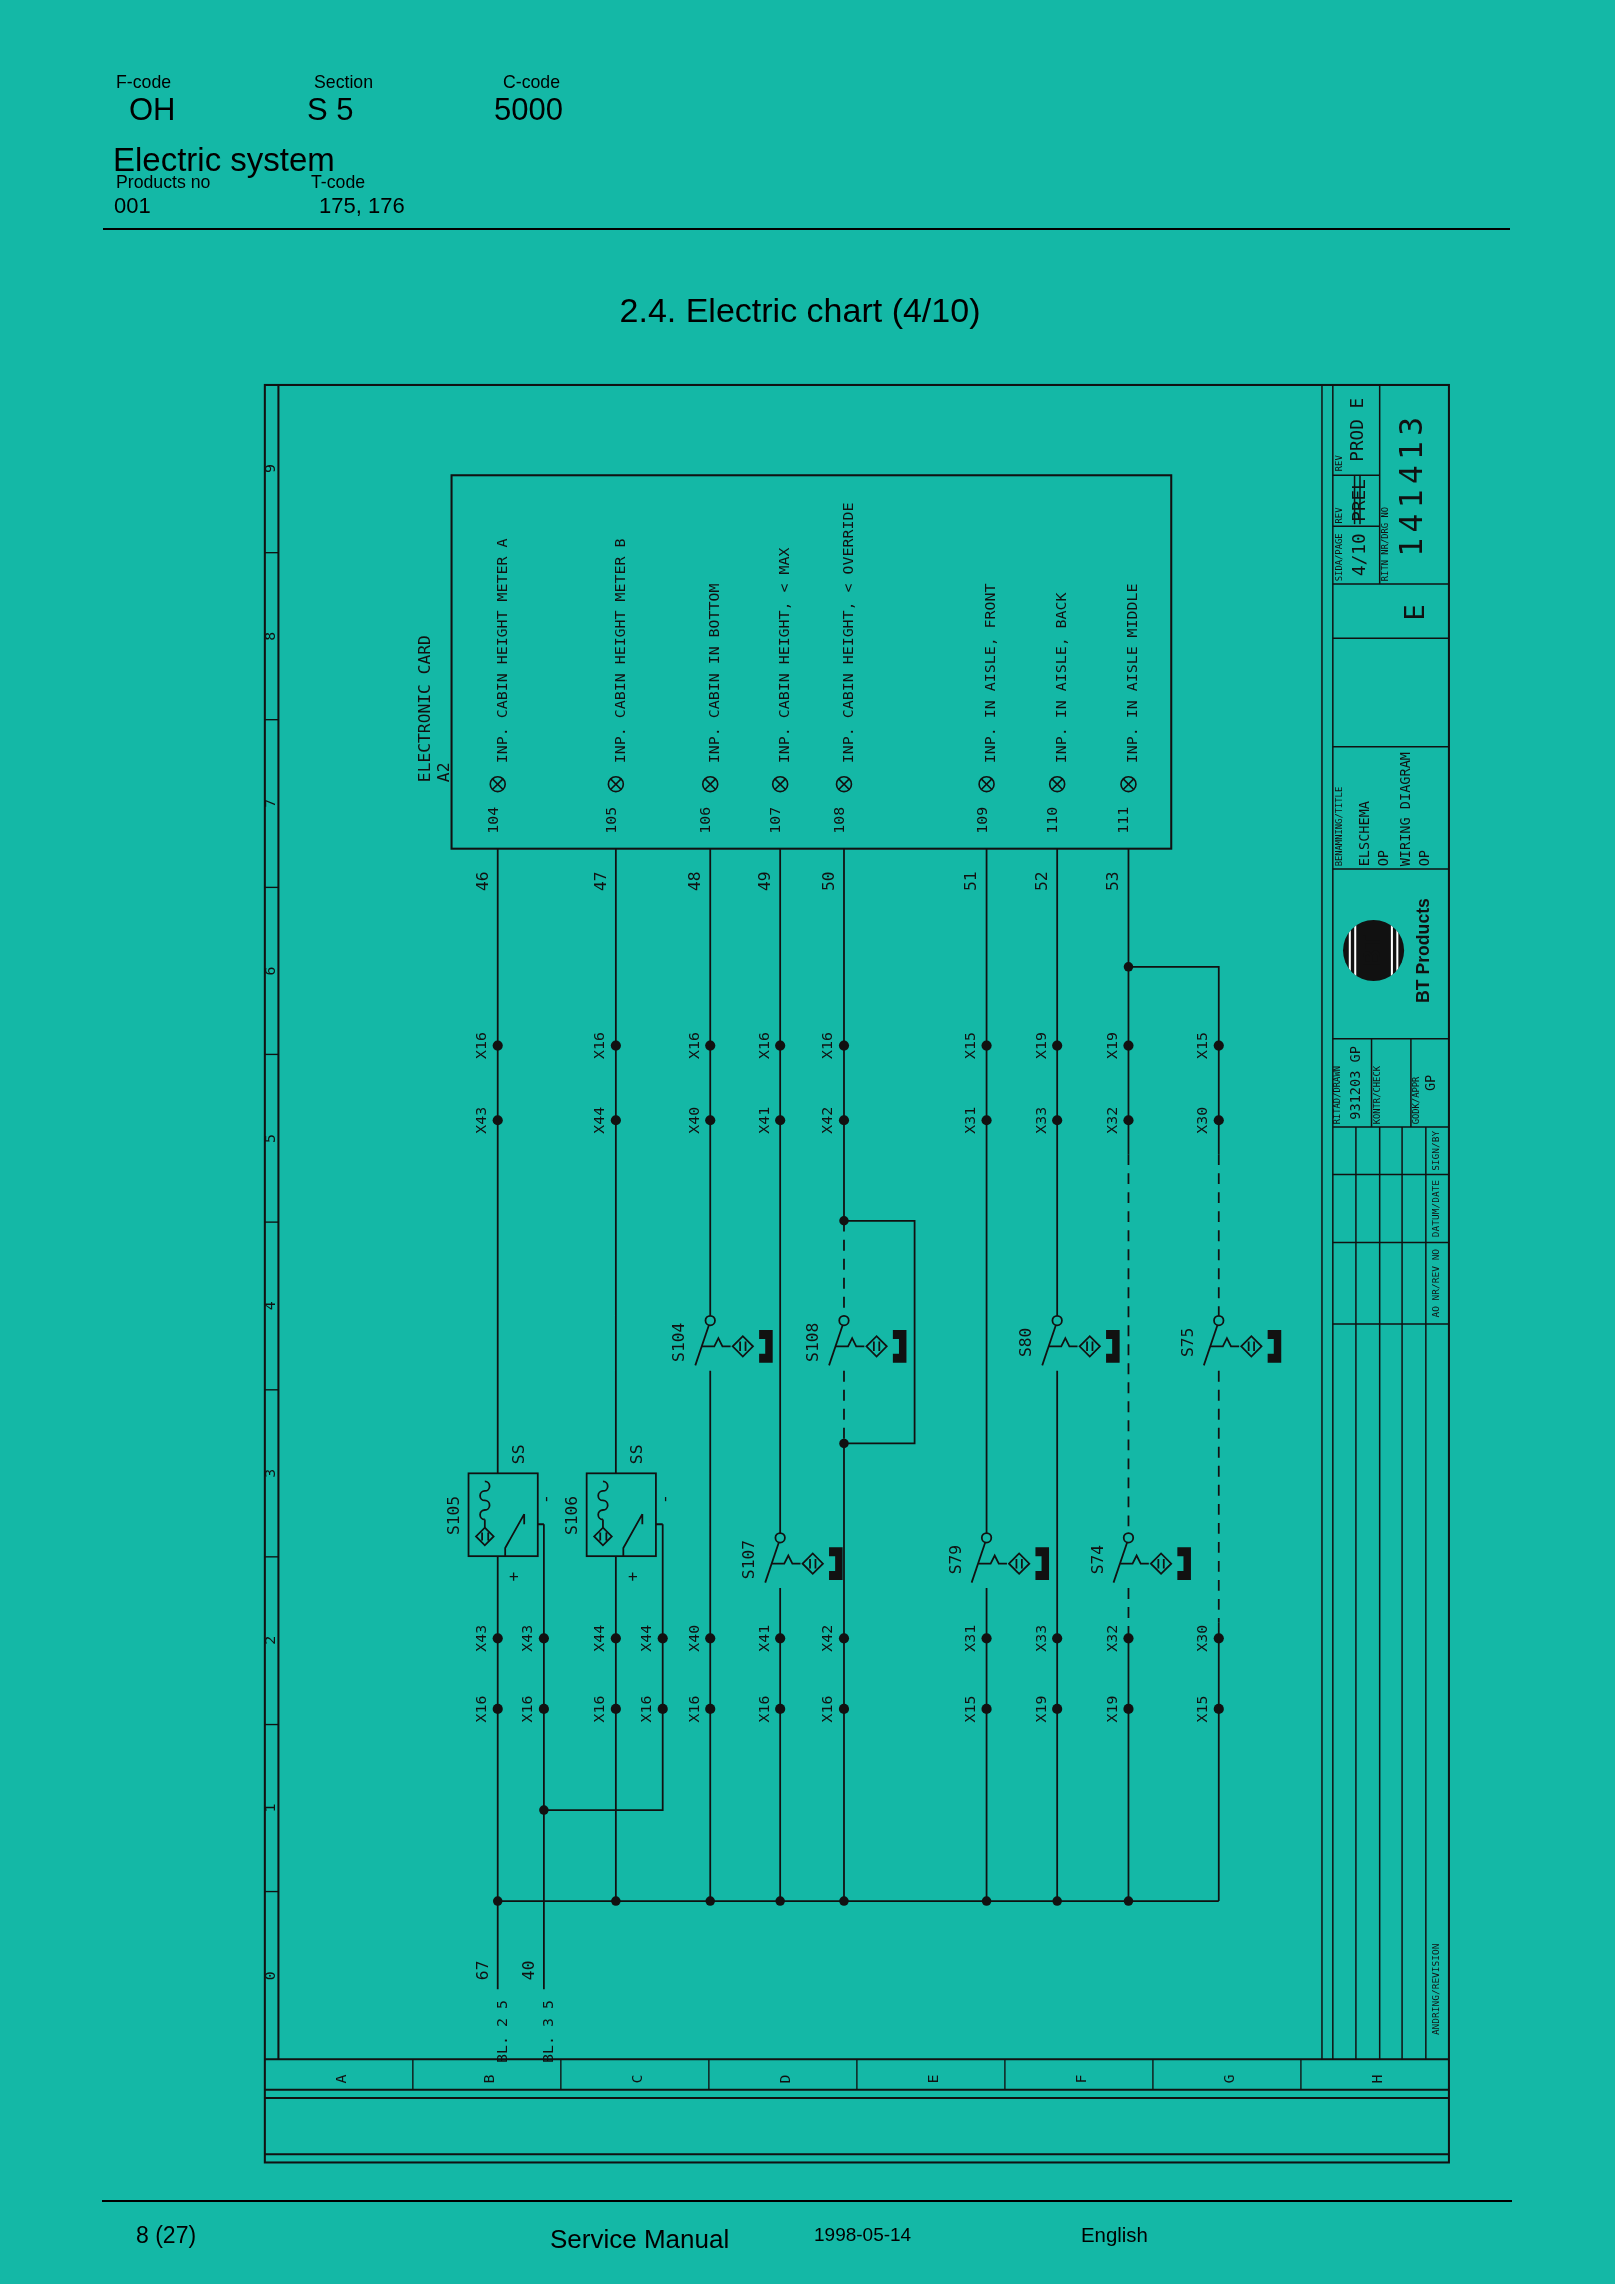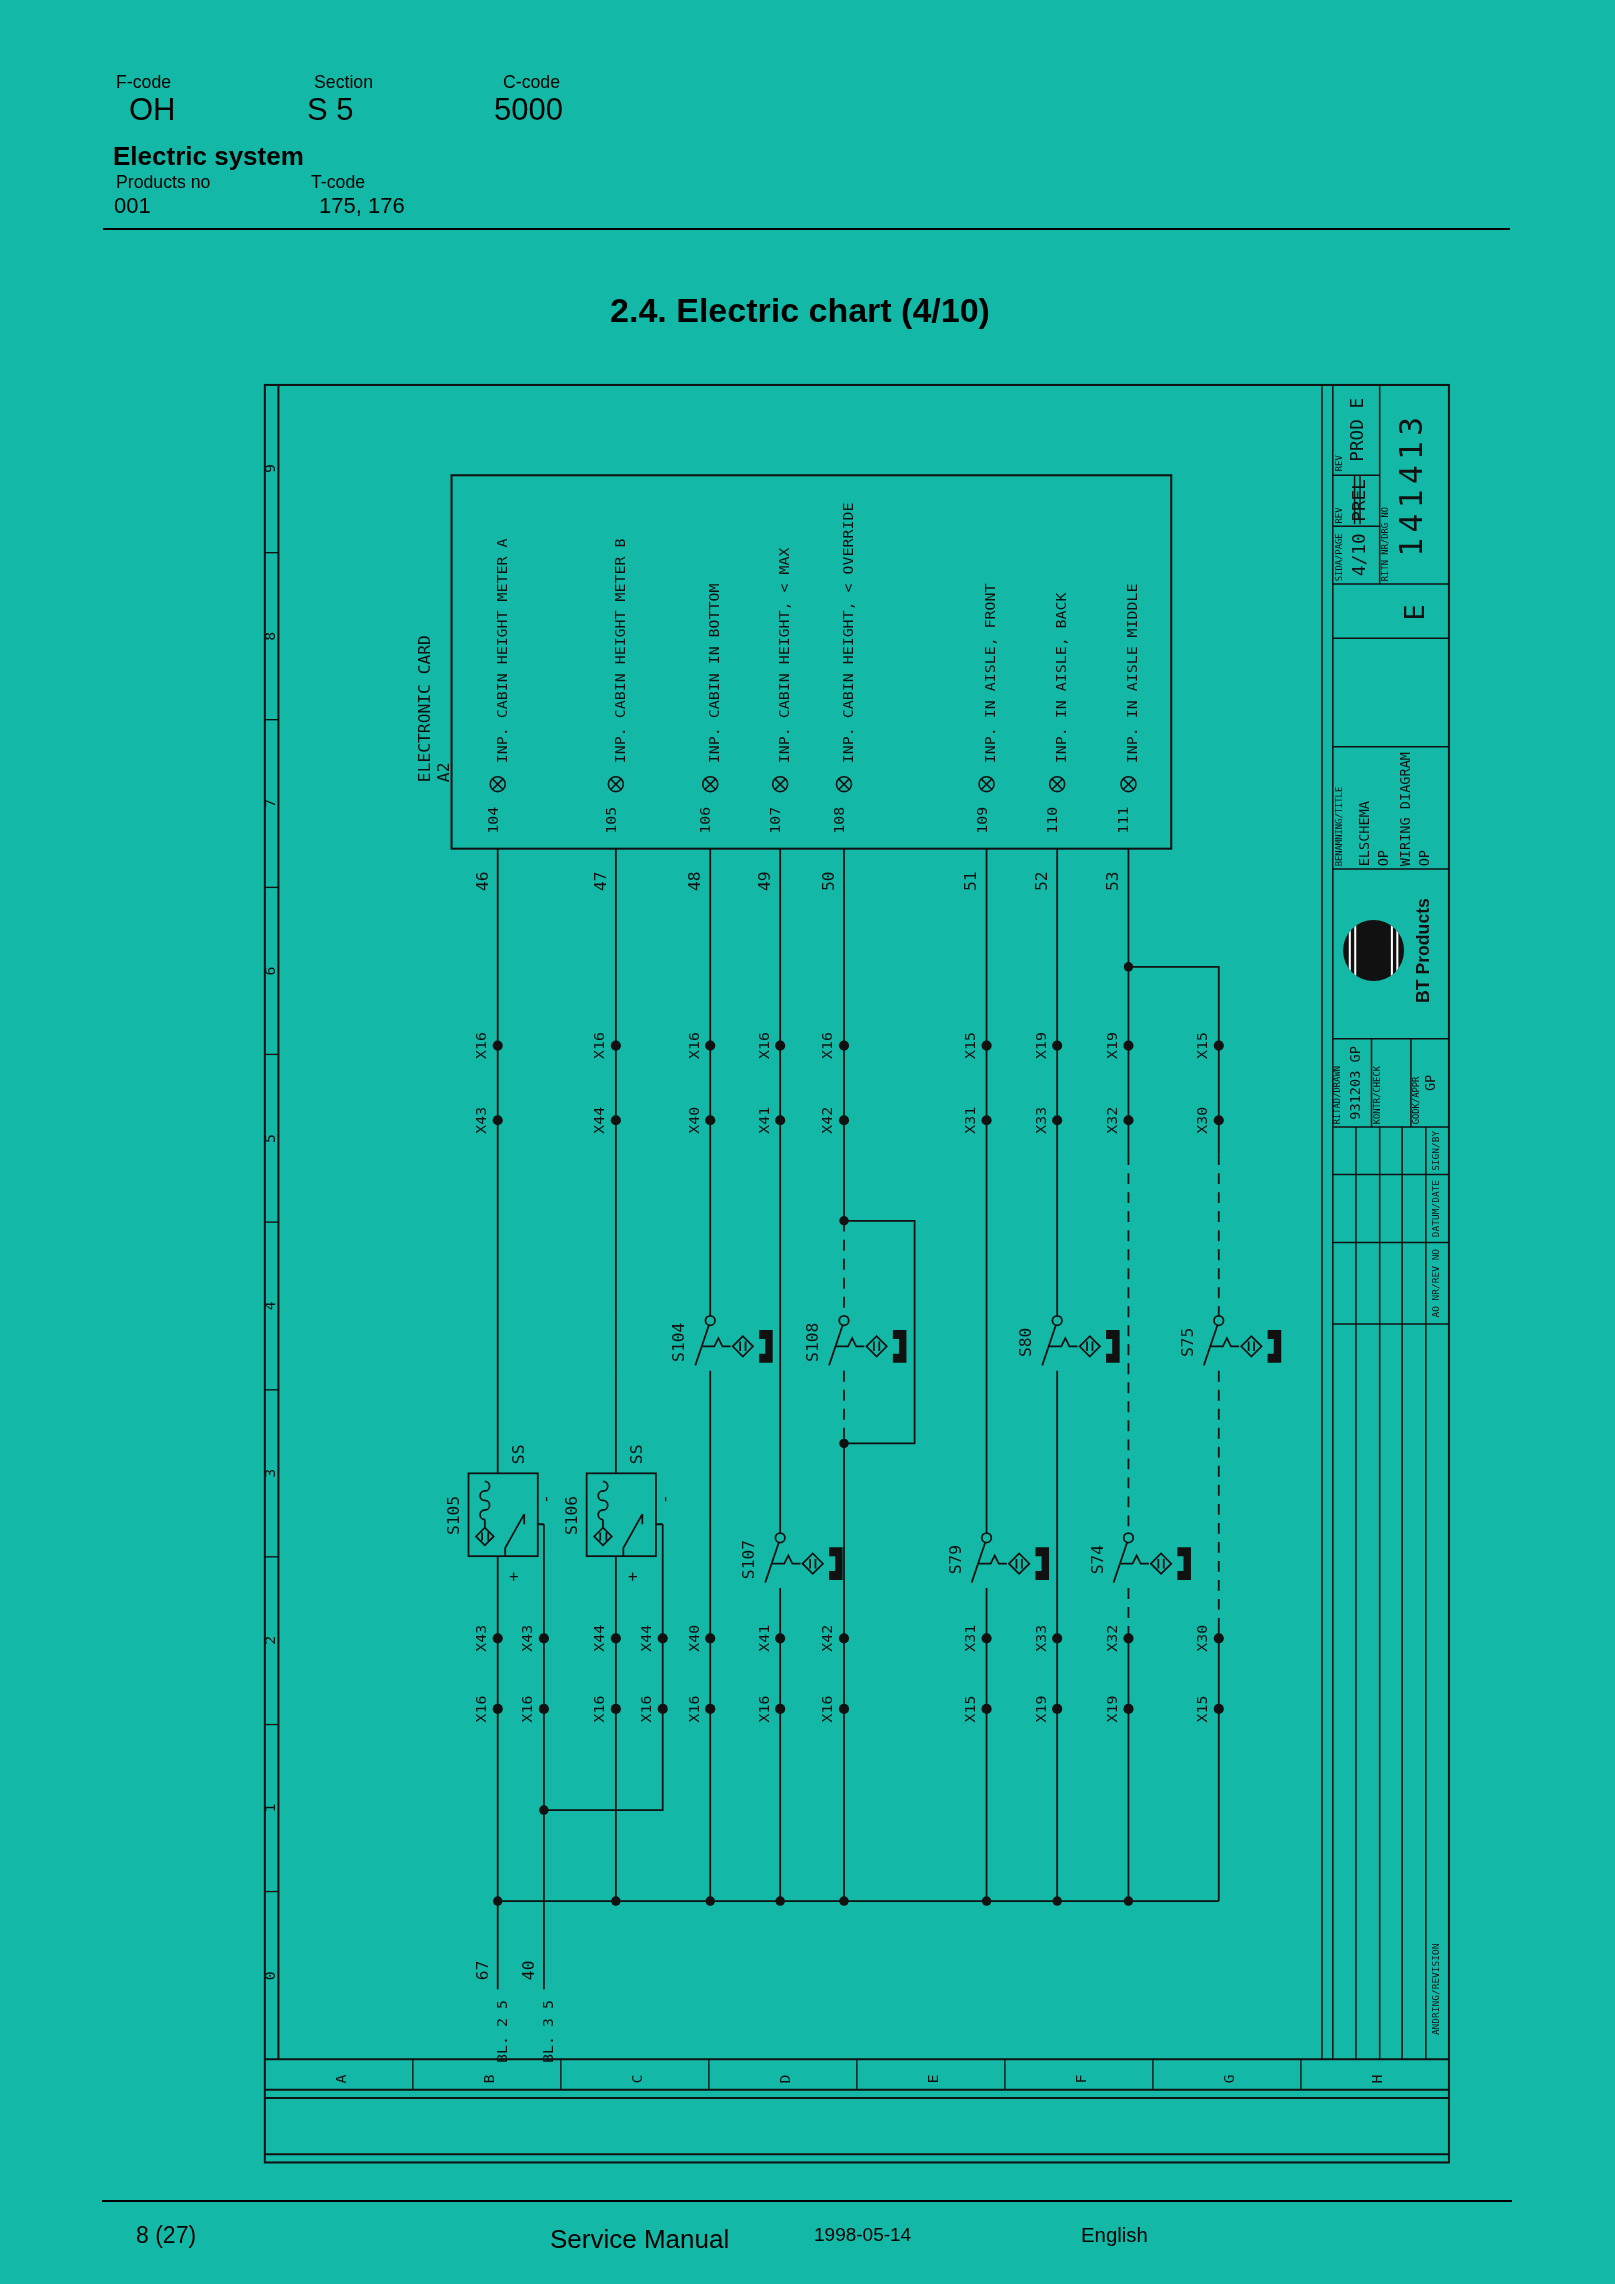--- a/index.html
+++ b/index.html
@@ -21,28 +21,28 @@
 <body>
 
 <div id="page">
 
   <div class="abs lbl" style="left:116px;top:72px">F-code</div>
   <div class="abs big" style="left:129px;top:92px">OH</div>
   <div class="abs lbl" style="left:314px;top:72px">Section</div>
   <div class="abs big" style="left:307px;top:92px">S 5</div>
   <div class="abs lbl" style="left:503px;top:72px">C-code</div>
   <div class="abs big" style="left:494px;top:92px">5000</div>
-  <div class="abs" style="left:113px;top:141px;font-size:26px;font-weight:bold">Electric system</div>
+  <div class="abs" style="left:113px;top:141px;font-size:33px;font-weight:normal">Electric system</div>
   <div class="abs lbl" style="left:116px;top:172px">Products no</div>
   <div class="abs med" style="left:114px;top:193px">001</div>
   <div class="abs lbl" style="left:311px;top:172px">T-code</div>
   <div class="abs med" style="left:319px;top:193px">175, 176</div>
   <div class="rule" style="left:103px;top:228px;width:1407px"></div>
 
-  <div class="abs" style="left:0;top:291px;width:1600px;text-align:center;font-size:34px;font-weight:bold">2.4. Electric chart (4/10)</div>
+  <div class="abs" style="left:0;top:291px;width:1600px;text-align:center;font-size:34px;font-weight:normal">2.4. Electric chart (4/10)</div>
 
   <svg width="1616" height="2284" viewBox="0 0 2380 3364">
     <defs>
       <clipPath id="logoclip">
           <circle cx="2023" cy="1400" r="45"></circle>
         </clipPath>
     </defs>
 
     <g stroke="#111" stroke-width="3" fill="none">
       <rect x="390" y="567" width="1744" height="2618"></rect>

